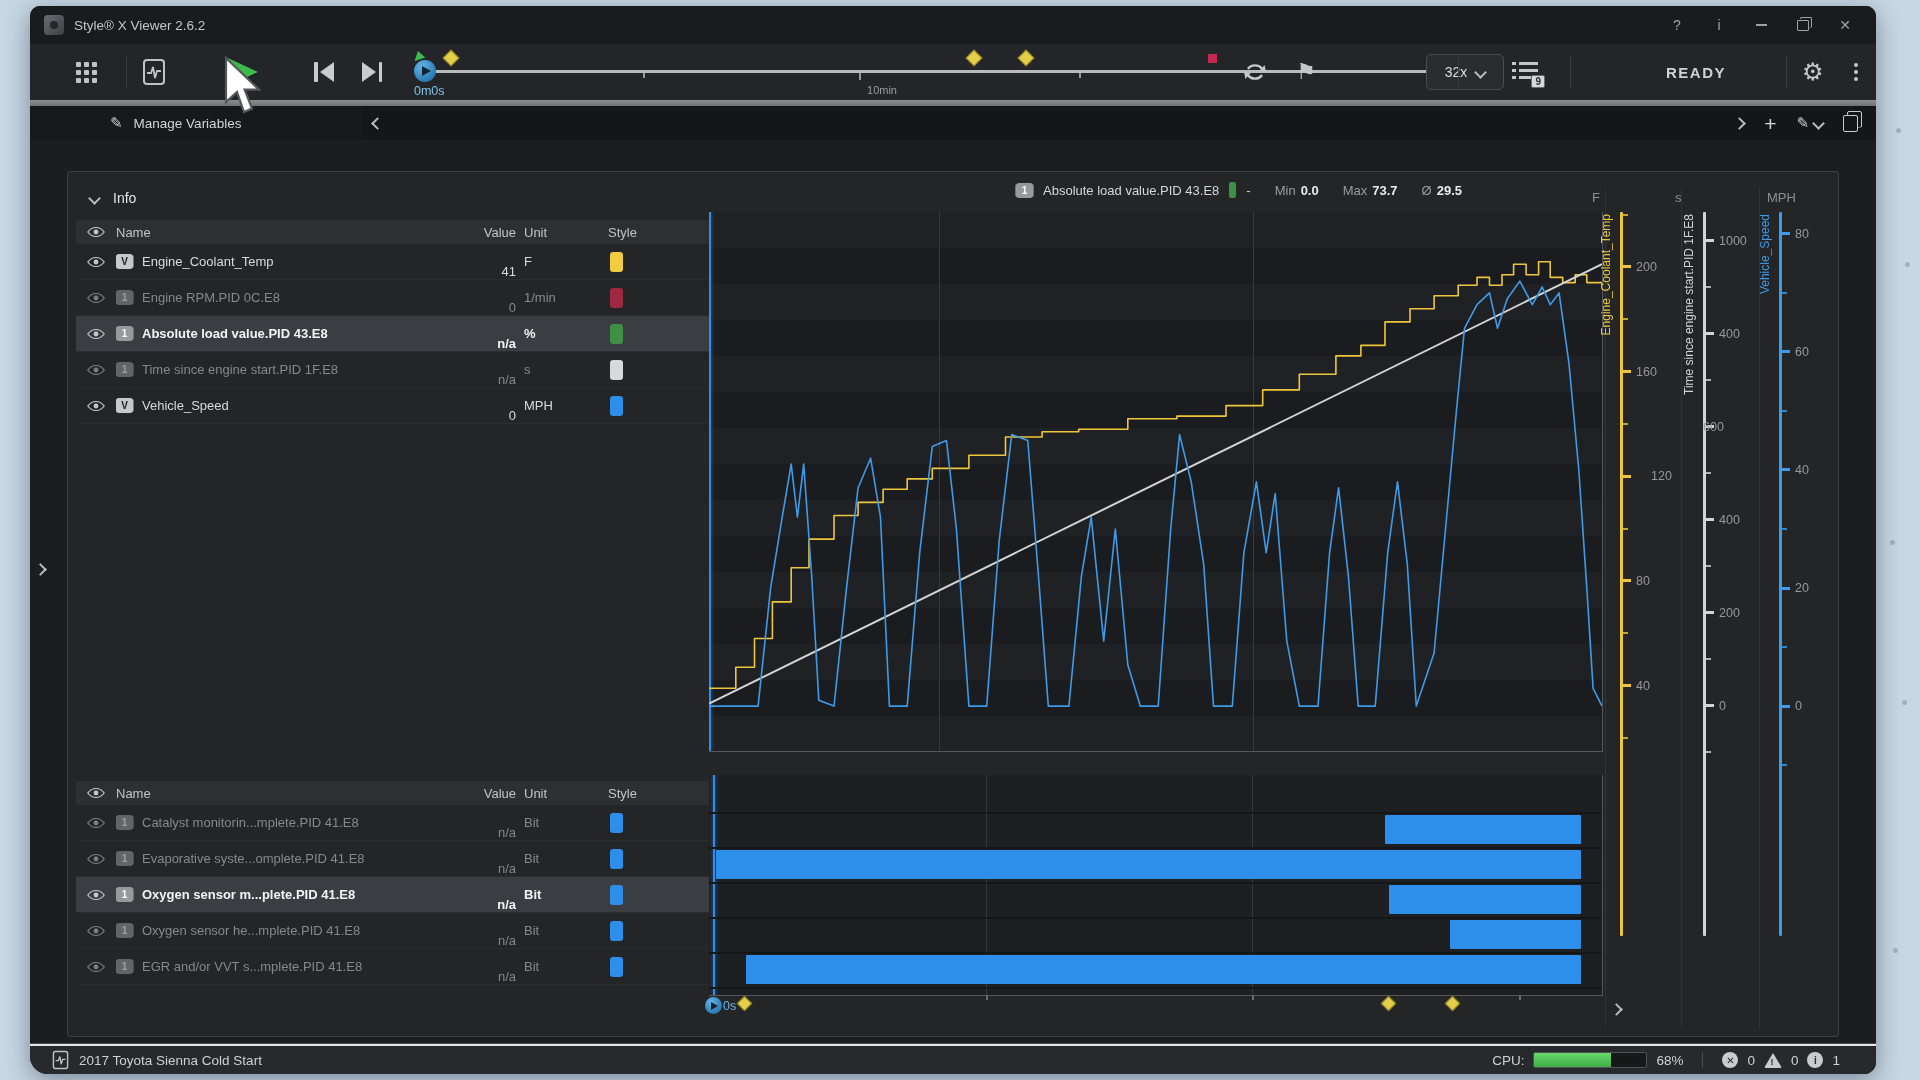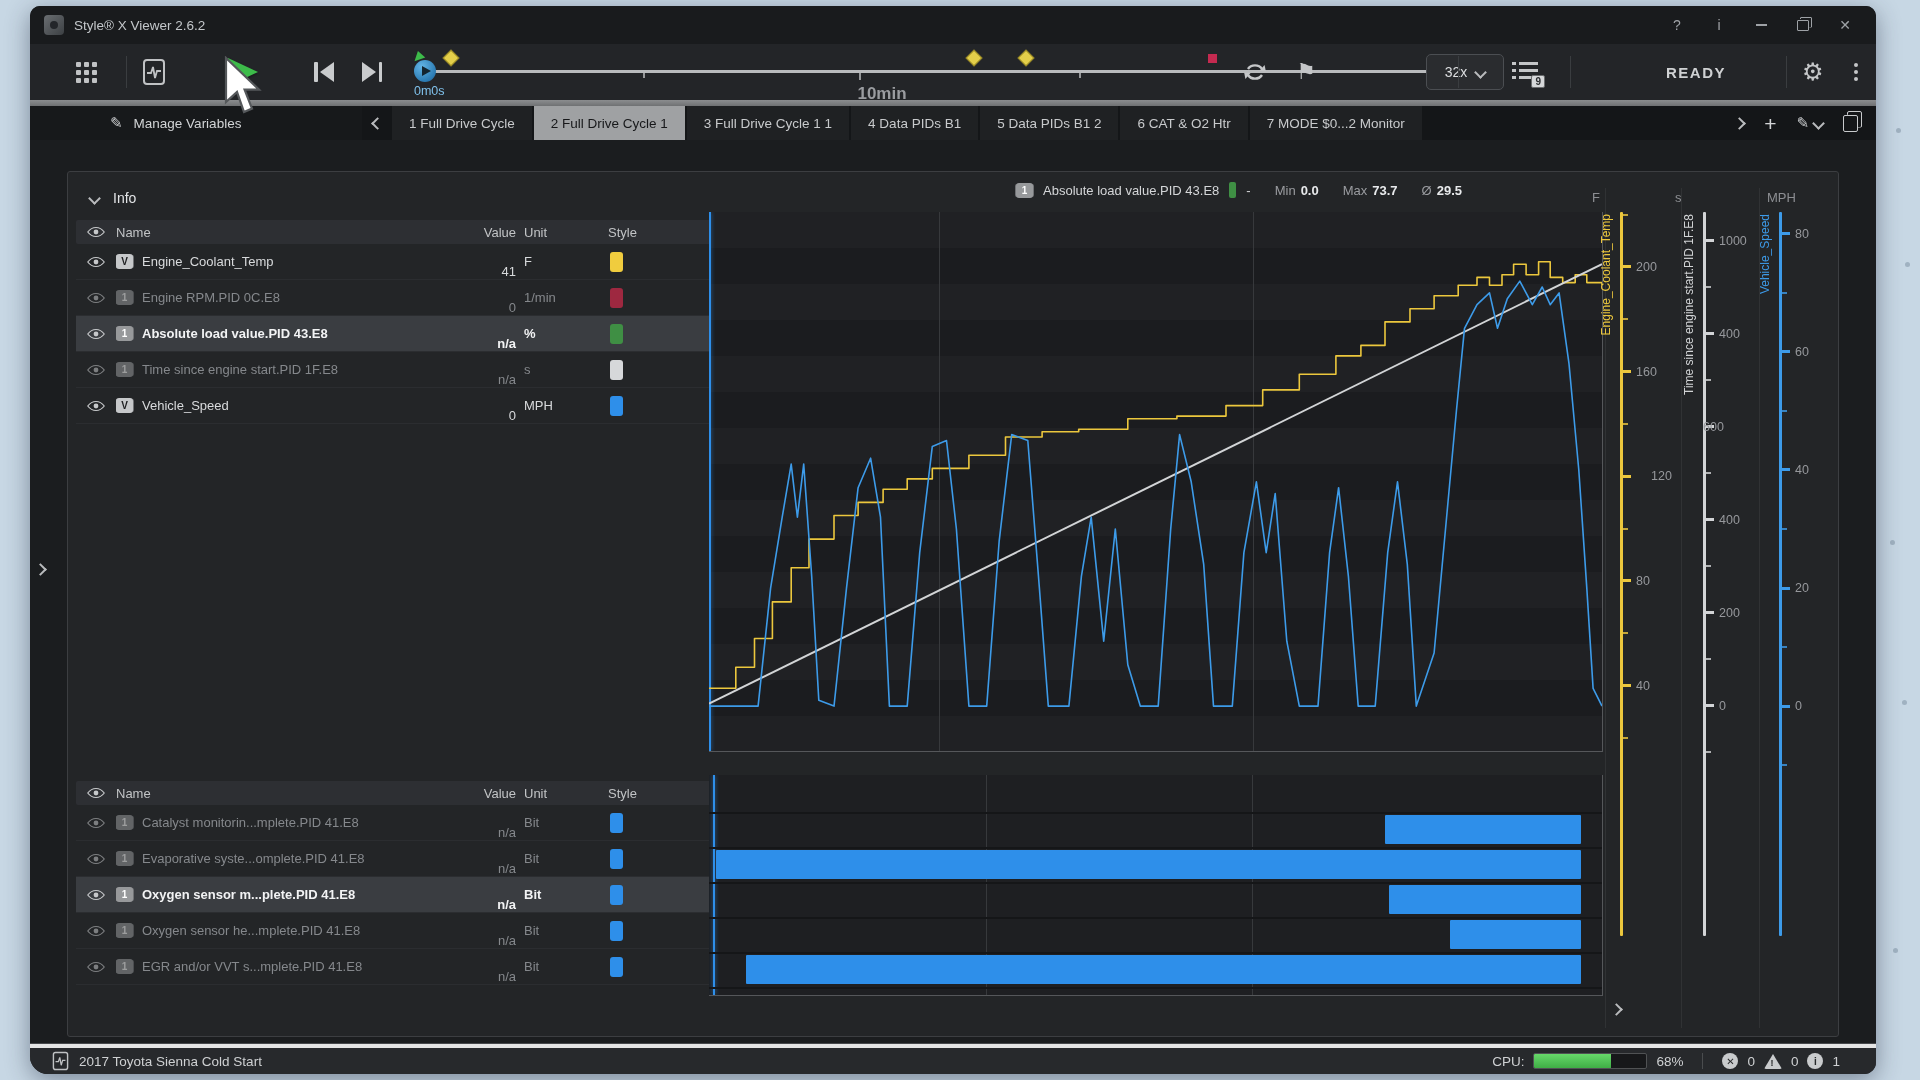--- a/index.html
+++ b/index.html
@@ -35,21 +35,21 @@
   
   .timeline{position:absolute;left:384px;top:0;width:1080px;height:56px;}
   .tl-line{position:absolute;left:11px;right:18px;top:26px;height:3px;background:#b9bbbd;border-radius:2px;}
   .tl-tick{position:absolute;top:29px;width:2px;height:5px;background:#97999b;}
   .tl-diamond{position:absolute;top:8px;width:10px;height:10px;background:#e4cf4a;transform:rotate(45deg);border:1px solid #8f8020;}
   .tl-stop{position:absolute;top:10px;width:9px;height:9px;background:#c42a50;}
   .tl-flag{position:absolute;left:2px;top:8px;width:0;height:0;border-left:9px solid #3dbb4a;border-top:4px solid transparent;border-bottom:7px solid transparent;transform:rotate(18deg);}
   .playhead{position:absolute;left:0;top:16px;width:22px;height:22px;border-radius:50%;background:radial-gradient(circle at 35% 30%,#63b5e6,#2c7cb4 70%,#1e5d8c);display:flex;align-items:center;justify-content:center;}
   .playhead::after{content:'';width:0;height:0;border-left:9px solid #132530;border-top:5.5px solid transparent;border-bottom:5.5px solid transparent;margin-left:3px;}
   .tl-cur-label{position:absolute;left:0;top:40px;font-size:12.5px;color:#7fc0ea;}
-  .tl-mid-label{position:absolute;top:40px;font-size:17px;color:#9a9ca0;transform:translateX(-50%);font-weight:bold;}
+  .tl-mid-label{position:absolute;top:40px;font-size:11px;color:#9a9ca0;transform:translateX(-50%);}
   .loop-ico,.flag-ico{font-size:22px;color:#c4c6c8;}
   .speed-box{width:76px;height:34px;border:1px solid #4b4e52;border-radius:5px;background:#2a2c2f;display:flex;align-items:center;justify-content:center;gap:9px;color:#dcdee0;font-size:14px;}
   .list-badge{position:relative;width:26px;height:22px;}
   .list-badge .row{position:absolute;left:0;width:26px;height:3px;}
   .list-badge .row::before{content:'';position:absolute;left:0;top:0;width:4px;height:3px;background:#c4c6c8;}
   .list-badge .row::after{content:'';position:absolute;left:7px;top:0;right:0;height:3px;background:#c4c6c8;}
   .badge{position:absolute;right:-7px;bottom:-5px;background:#d6d8da;color:#2b2d2f;font-size:10px;font-weight:bold;padding:0 3px;border-radius:2px;border:1px solid #6a6c6e;}
   .ready{font-size:15px;letter-spacing:1.5px;color:#cfd1d3;font-weight:bold;}
   .gear{font-size:24px;color:#c4c6c8;}
   .kebab{display:flex;flex-direction:column;gap:3px;}
@@ -118,21 +118,21 @@
   
   .axes{position:absolute;left:1537px;top:0;width:233px;height:864px;overflow:visible;}
   .ax-sep{position:absolute;top:16px;height:840px;width:1px;background:#303234;}
   .ax-line{position:absolute;top:40px;height:724px;width:3px;border-radius:1px;}
   .ax-unit{position:absolute;top:18px;font-size:13px;color:#8c8e92;}
   .ax-name{position:absolute;top:42px;font-size:12px;writing-mode:vertical-rl;transform:rotate(180deg);white-space:nowrap;}
   .ax-tick{position:absolute;height:3px;width:8px;}
   .ax-tick.minor{height:2px;width:5px;opacity:.8;}
   .ax-lab{position:absolute;font-size:12.5px;color:#96989c;transform:translateY(-50%);}
   
-  .statusbar{position:absolute;left:0;right:0;bottom:0;height:30px;background:#27292c;border-top:4px solid #e5e5e5;box-shadow:0 -1px 0 #46484b;display:flex;align-items:center;color:#cfd1d3;font-size:13.5px;padding:0 36px 0 22px;box-sizing:border-box;}
+  .statusbar{position:absolute;left:0;right:0;bottom:0;height:30px;background:#27292c;border-top:2px solid #e5e5e5;box-shadow:0 -1px 0 #46484b;display:flex;align-items:center;color:#cfd1d3;font-size:13.5px;padding:0 36px 0 22px;box-sizing:border-box;}
   .sb-left{display:flex;align-items:center;gap:10px;}
   .sb-right{margin-left:auto;display:flex;align-items:center;gap:9px;}
   .cpu-bar{width:112px;height:14px;background:#17181a;border:1px solid #505254;border-radius:2px;overflow:hidden;}
   .cpu-fill{height:100%;background:linear-gradient(#67d86a,#3fae46);}
   .sb-sep{width:1px;height:16px;background:#4a4c4e;margin:0 10px;}
   .st-ico{width:16px;height:16px;border-radius:50%;background:#c9cbcd;color:#26282a;font-size:10px;font-weight:bold;display:flex;align-items:center;justify-content:center;}
   .st-warn{width:0;height:0;border-left:9px solid transparent;border-right:9px solid transparent;border-bottom:15px solid #c9cbcd;border-radius:2px;position:relative;}
   .st-warn span{position:absolute;left:-2.5px;top:4px;font-size:9px;font-weight:bold;color:#26282a;}
   
   .cursor-overlay{position:absolute;left:224px;top:56px;z-index:99;pointer-events:none;}
@@ -261,29 +261,20 @@
 
     <div class="splitter"></div>
 
     <div class="tabbar">
       <div class="manage">
         <span class="pencil">✎</span>
         <span>Manage Variables</span>
       </div>
       <div class="tab-nav">
           <span class="chev left"></span>
-        </div>
-      <div class="tab-strip">
-          <div class="tab">1  Full Drive Cycle</div>
-          <div class="tab active">2  Full Drive Cycle 1</div>
-          <div class="tab">3  Full Drive Cycle 1 1</div>
-          <div class="tab">4  Data PIDs B1</div>
-          <div class="tab">5  Data PIDs B1 2</div>
-          <div class="tab">6  CAT &amp; O2 Htr</div>
-          <div class="tab">7  MODE $0...2 Monitor</div>
         </div>
       <div class="tab-ctrl">
         <span class="chev right"></span>
         <span class="plus">+</span>
         <span style="display:flex;align-items:center;gap:5px;">
           <span class="pencil">✎</span>
           <span class="chev down"></span>
         </span>
         <span class="copy-ico"></span>
       </div>
@@ -534,20 +525,32 @@
             <div class="bit-sep" style="top: 142px;"></div>
             <div class="bit-sep" style="top: 177px;"></div>
             <div class="bit-sep" style="top: 212px;"></div>
             <div class="bit-bar" style="left: 676.001px; width: 196.46px; top: 40px; background: rgb(46, 143, 234);"></div>
             <div class="bit-bar" style="left: 7.144px; width: 865.317px; top: 75px; background: rgb(46, 143, 234);"></div>
             <div class="bit-bar" style="left: 679.573px; width: 192.888px; top: 110px; background: rgb(46, 143, 234);"></div>
             <div class="bit-bar" style="left: 741.19px; width: 131.271px; top: 145px; background: rgb(46, 143, 234);"></div>
             <div class="bit-bar" style="left: 36.613px; width: 835.848px; top: 180px; background: rgb(46, 143, 234);"></div>
           </div>
 
+        <div class="mini-tl">
+          <div class="mini-ph"></div>
+          <div class="mini-label">0s</div>
+          <div id="mini-markers">
+              <div class="mini-tick" style="left: 276.83px;"></div>
+              <div class="mini-tick" style="left: 542.944px;"></div>
+              <div class="mini-tick" style="left: 809.951px;"></div>
+              <div class="mini-diamond" style="left: 30.362px;"></div>
+              <div class="mini-diamond" style="left: 674.215px;"></div>
+              <div class="mini-diamond" style="left: 737.618px;"></div>
+            </div>
+        </div>
         <div class="mini-next"><span class="chev right"></span></div>
 
         <div class="axes" id="axes">
             <div class="ax-sep" style="left: 0px;"></div>
             <div class="ax-sep" style="left: 76px;"></div>
             <div class="ax-sep" style="left: 154px;"></div>
             <div class="ax-line" style="left: 15px; background: rgb(236, 199, 61);"></div>
             <div class="ax-unit" style="left: -13px;">F</div>
             <div class="ax-name" style="left: -6px; color: rgb(236, 199, 61);">Engine_Coolant_Temp</div>
             <div class="ax-tick" style="left: 18px; top: 512.087px; background: rgb(236, 199, 61);"></div>

